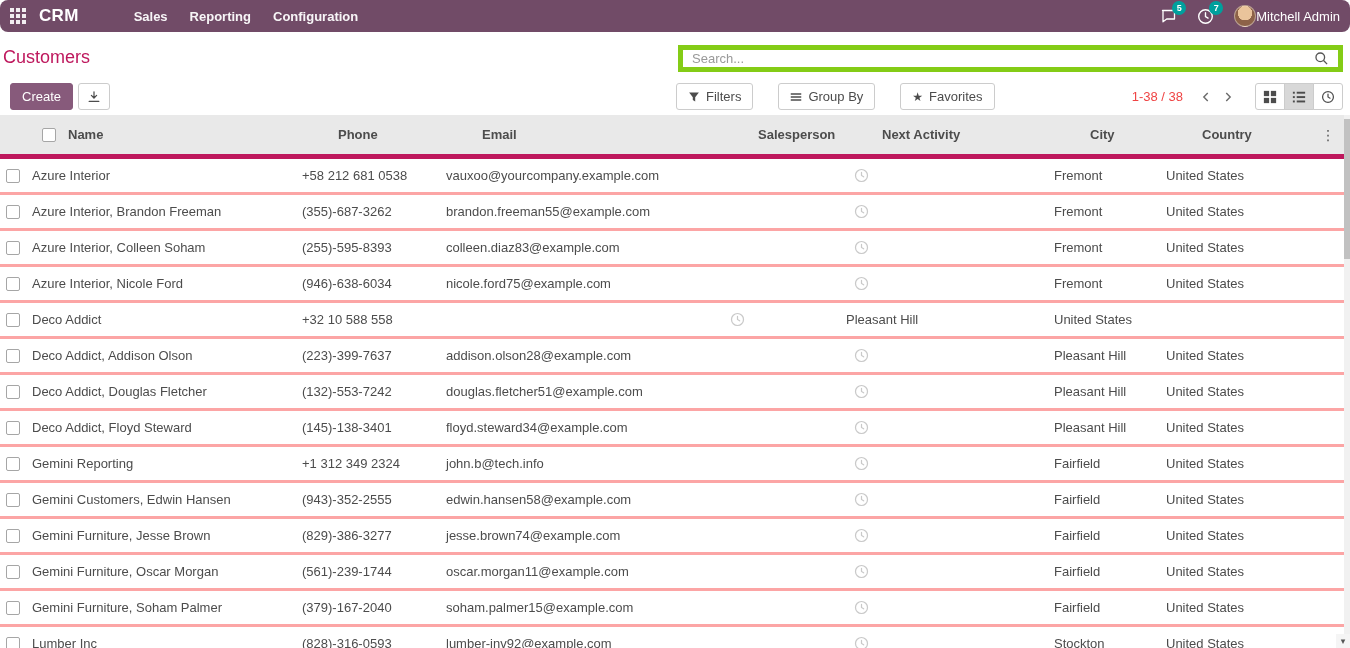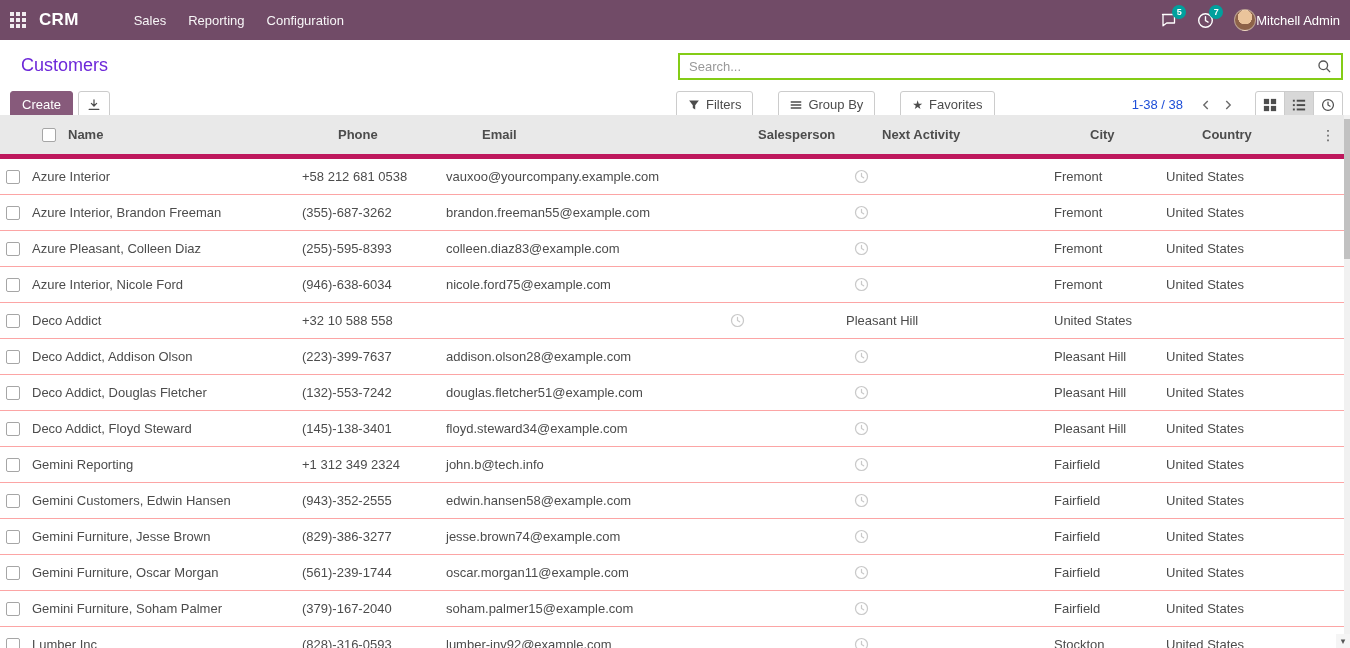--- a/index.html
+++ b/index.html
@@ -1,59 +1,59 @@
 <!DOCTYPE html>
 <html style="--navbar-bg: #714B67; --primary: #875A7B; --badge: #00A09D; --header-bg: #e9e9e9;"><head>
 <meta charset="utf-8">
 <style>
   * { margin:0; padding:0; box-sizing:border-box; }
   html,body { width:1350px; height:648px; overflow:hidden; background:#fff;
               font-family:"Liberation Sans", sans-serif; }
 
   
-  .navbar { height:40px; background:var(--navbar-bg,#714B67); display:flex; align-items:center;
-            color:#fff; padding:0 10px; position:relative; }
+  .navbar { height:32px; background:var(--navbar-bg,#714B67); display:flex; align-items:center;
+            color:#fff; padding:0 10px; position:relative;border-radius:8px; }
   .apps-icon { width:17px; height:17px; display:grid; grid-template-columns:repeat(3,4px);
                grid-template-rows:repeat(3,4px); gap:2px; margin:0 12px 0 0; cursor:pointer; }
   .apps-icon span { background:rgba(255,255,255,.9); }
   .brand { font-size:17px; font-weight:bold; margin-right:44px; letter-spacing:.3px; cursor:pointer; }
   .nav-menus { display:flex; font-size:13px; }
-  .nav-menu { padding:9px 11px; cursor:pointer; opacity:.95; }
+  .nav-menu { padding:9px 11px; cursor:pointer; opacity:.95;font-weight:bold; }
   .nav-right { margin-left:auto; display:flex; align-items:center; gap:20px; }
   .icon-badge { position:relative; display:flex; align-items:center; cursor:pointer; }
   .badge { position:absolute; top:-7px; right:-9px; background:var(--badge,#00A09D); color:#fff;
            border-radius:9px; font-size:9px; min-width:14px; height:14px; line-height:14px;
            text-align:center; padding:0 3px; font-weight:bold; }
   .user-block { display:flex; align-items:center; cursor:pointer; }
   .avatar { width:22px; height:22px; border-radius:50%;
             background:radial-gradient(circle at 50% 36%, #eac49b 0 44%, #8d6248 45% 100%);
             border:1px solid rgba(255,255,255,.4); }
   .user-name { font-size:13px; }
 
   
   .control-panel { height:83px; position:relative; background:#fff; }
-  .page-title { position:absolute; left:21px; top:15px; font-size:18px; color:#6d28d9; }
+  .page-title { position:absolute; left:3px; top:15px; font-size:18px; color:#be185d; }
   .search-box { position:absolute; left:678px; right:7px; top:13px; height:27px;
-                border:2px solid #84cc16; background:#fff; display:flex; align-items:center; }
+                border:5px solid #84cc16; background:#fff; display:flex; align-items:center; }
   .search-input { flex:1; border:none; outline:none; font-size:13px; padding:0 9px; color:#4c4c4c; }
   .search-input::placeholder { color:#999; }
   .search-icon { margin-right:9px; display:flex; }
 
   .cp-row2 { position:absolute; top:51px; left:0; right:0; height:27px; }
   .left-buttons { position:absolute; left:10px; top:0; display:flex; gap:5px;border-radius:7px; }
   .btn { height:27px; font-size:13px; border:1px solid #ccc; background:#fff; color:#4c4c4c;
          border-radius:3px; padding:0 11px; display:inline-flex; align-items:center; gap:6px;
          cursor:pointer; white-space:nowrap; }
   .btn-primary { background:var(--primary,#875A7B); border-color:var(--primary,#875A7B); color:#fff; }
   .btn-icononly { padding:0 8px; }
   .filter-group { position:absolute; left:676px; top:0; display:flex; gap:25px; }
   .star-glyph { font-size:12px; color:#4c4c4c; line-height:1; }
 
   .right-controls { position:absolute; right:7px; top:0; display:flex; align-items:center; }
-  .pager-text { font-size:13px; color:#1d4ed8; margin-right:12px; }
+  .pager-text { font-size:13px; color:#ef4444; margin-right:12px; }
   .pager-arrow { width:22px; height:27px; display:flex; align-items:center; justify-content:center;
                  cursor:pointer; background:#fff; border:none; }
   .view-switcher { display:flex; margin-left:16px; }
   .vs-btn { width:30px; height:27px; border:1px solid #ccc; background:#fff; display:flex;
             align-items:center; justify-content:center; margin-left:-1px; cursor:pointer; }
   .vs-btn:first-child { margin-left:0; border-radius:3px 0 0 3px; }
   .vs-btn:last-child  { border-radius:0 3px 3px 0; }
   .vs-btn.active { background:#d8d8d8; }
 
   
@@ -61,21 +61,21 @@
   .thead, .tr { display:grid;
     grid-template-columns:26px 270px 144px 276px 124px 208px 112px 104px 1fr;
     align-items:center; }
   .thead { height:44px; background:var(--header-bg,#e9e9e9); border-bottom:5px solid #be185d;
            font-weight:bold; font-size:13px; color:#4c4c4c;padding-left:36px; }
   .th, .td { padding:0 6px; overflow:hidden; white-space:nowrap; text-overflow:ellipsis; }
   .th { cursor:pointer; }
   .th-check, .td-check { display:flex; justify-content:flex-start; padding-left:6px; }
   .th-options { text-align:right; padding-right:9px; font-weight:normal; }
   .col-options { font-size:14px; color:#555; cursor:pointer; }
-  .tr { height:36px; border-bottom:1px solid #fca5a5; font-size:13px; color:#4c4c4c;
+  .tr { height:36px; border-bottom:3px solid #fca5a5; font-size:13px; color:#4c4c4c;
         background:#fff; cursor:pointer; }
   .checkbox { width:14px; height:14px; border:1px solid #a6a6a6; border-radius:2px;
               background:#fff; display:inline-block; cursor:pointer; }
   .td-activity { display:flex; align-items:center; padding-left:14px; }
 
   
   .scrollbar { position:absolute; right:0; top:115px; bottom:0; width:6px; background:#f1f1f1; }
   .scroll-thumb { position:absolute; top:4px; left:0; width:6px; height:140px; background:#c1c1c1; }
   .scroll-arrow { position:absolute; right:0; bottom:0; width:14px; height:14px; background:#f5f5f5;
                   display:flex; align-items:center; justify-content:center; font-size:9px;
@@ -262,21 +262,21 @@
     </div>
     <div class="td">Fremont</div>
     <div class="td">United States</div>
     <div class="td"></div>
   </div>
 
   <div class="tr">
     <div class="td td-check">
           <span class="checkbox"></span>
         </div>
-    <div class="td">Azure Pleasant, Colleen Diaz</div>
+    <div class="td">Azure Interior, Colleen Soham</div>
     <div class="td">(255)-595-8393</div>
     <div class="td">colleen.diaz83@example.com</div>
     <div class="td"></div>
     <div class="td td-activity">
       <svg width="15" height="15" viewBox="0 0 16 16">
         <circle cx="8" cy="8" r="6.4" fill="none" stroke="#c9c9c9" stroke-width="1.3"></circle>
         <path d="M8 4.6V8l2.3 1.4" fill="none" stroke="#c9c9c9" stroke-width="1.3" stroke-linecap="round"></path>
       </svg>
     </div>
     <div class="td">Fremont</div>

